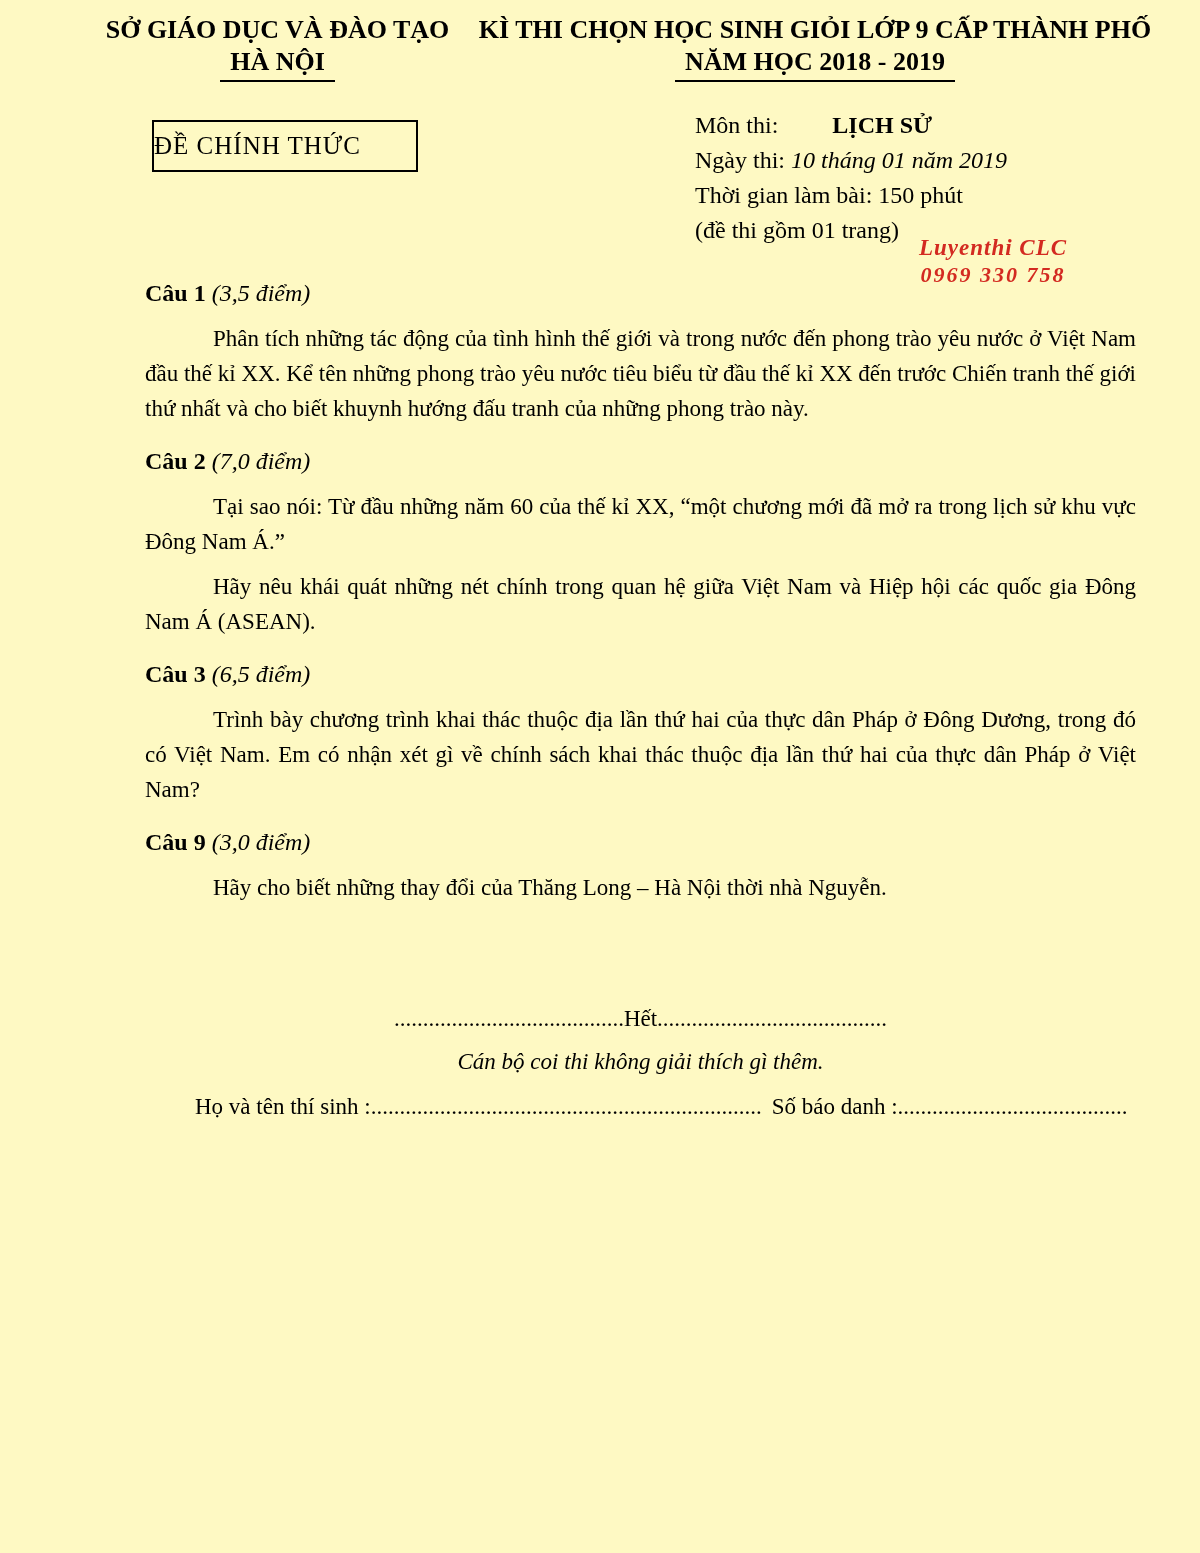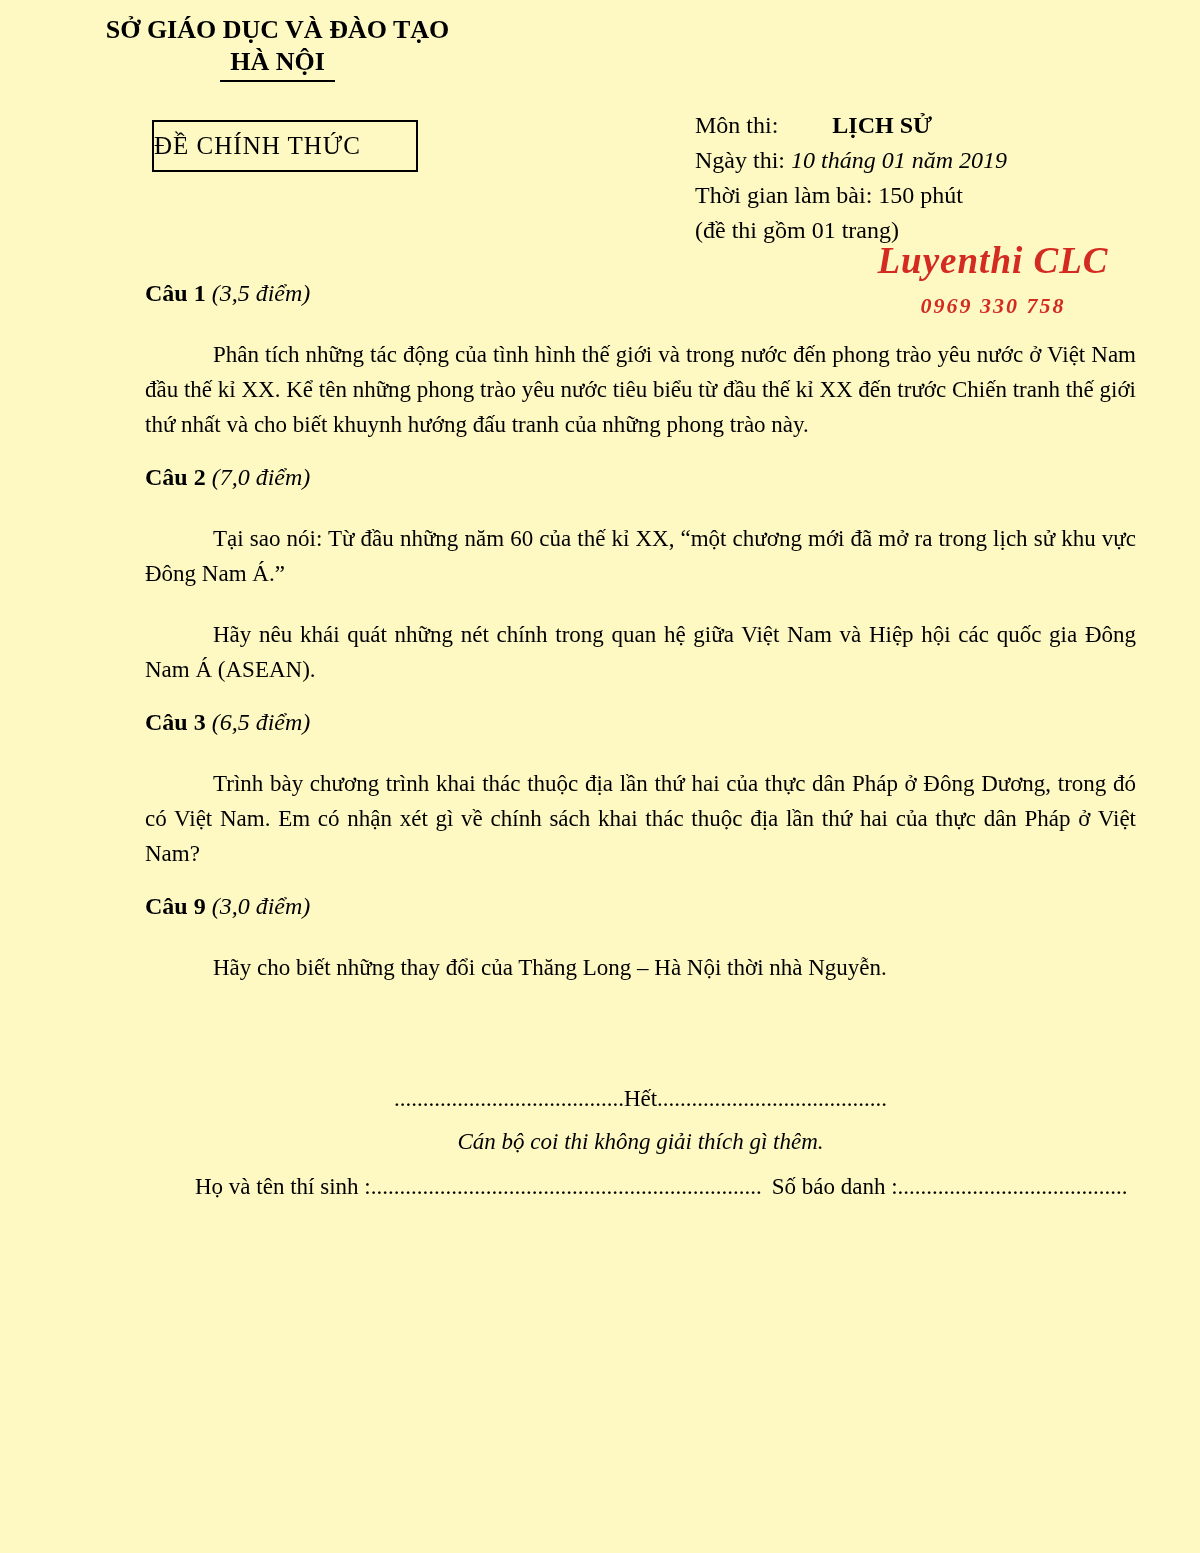--- a/index.html
+++ b/index.html
@@ -54,31 +54,31 @@
   
   .watermark {
     position: absolute;
     top: 236px; left: 868px;
     width: 250px;
     text-align: center;
     font-weight: bold;
     font-style: italic;
     line-height: 1.0;
   }
-  .watermark .brand { font-size: 37px; letter-spacing: 1px; margin-top: 6px; }
-  .watermark .phone { font-size: 22px; letter-spacing: 2px; margin-top: 16px; }
+  .watermark .brand { font-size: 23px; letter-spacing: 1px; }
+  .watermark .phone { font-size: 22px; letter-spacing: 2px; margin-top: 5px; }
 
   
   .questions { margin: 0 64px 0 145px; }
   .q-heading { font-size: 24px; line-height: 35px; margin-top: 18px; }
   .q-heading.first { margin-top: 34px; }
   .q-num { font-weight: bold; }
   .q-pts { font-style: italic; }
   p.q-body {
-    margin: 26px 0 0 0;
+    margin: 10px 0 0 0;
     font-size: 23px;
     line-height: 35px;
     text-indent: 68px;
     text-align: justify;
   }
 
   
   .footer { margin: 96px 64px 0 145px; font-size: 23px; line-height: 35px; }
   .end-line { text-align: center; }
   .note { text-align: center; font-style: italic; margin-top: 8px; }
@@ -87,20 +87,24 @@
 </style>
 </head>
 <body>
 
 <div class="page">
 
   <div class="header">
     <div class="header-left">
       <div>SỞ GIÁO DỤC VÀ ĐÀO TẠO</div>
       <div><span class="u-line">HÀ NỘI</span></div>
+    </div>
+    <div class="header-right">
+      <div>KÌ THI CHỌN HỌC SINH GIỎI LỚP 9 CẤP THÀNH PHỐ</div>
+      <div><span class="u-line">NĂM HỌC 2018 - 2019</span></div>
     </div>
   </div>
 
   <div class="row2">
     <div class="official-box">ĐỀ CHÍNH THỨC</div>
     <div class="exam-info">
       <div><span>Môn thi: </span><span class="b">LỊCH SỬ</span></div>
       <div><span>Ngày thi: </span><span class="i">10 tháng 01 năm 2019</span></div>
       <div>Thời gian làm bài: 150 phút</div>
       <div>(đề thi gồm 01 trang)</div>

